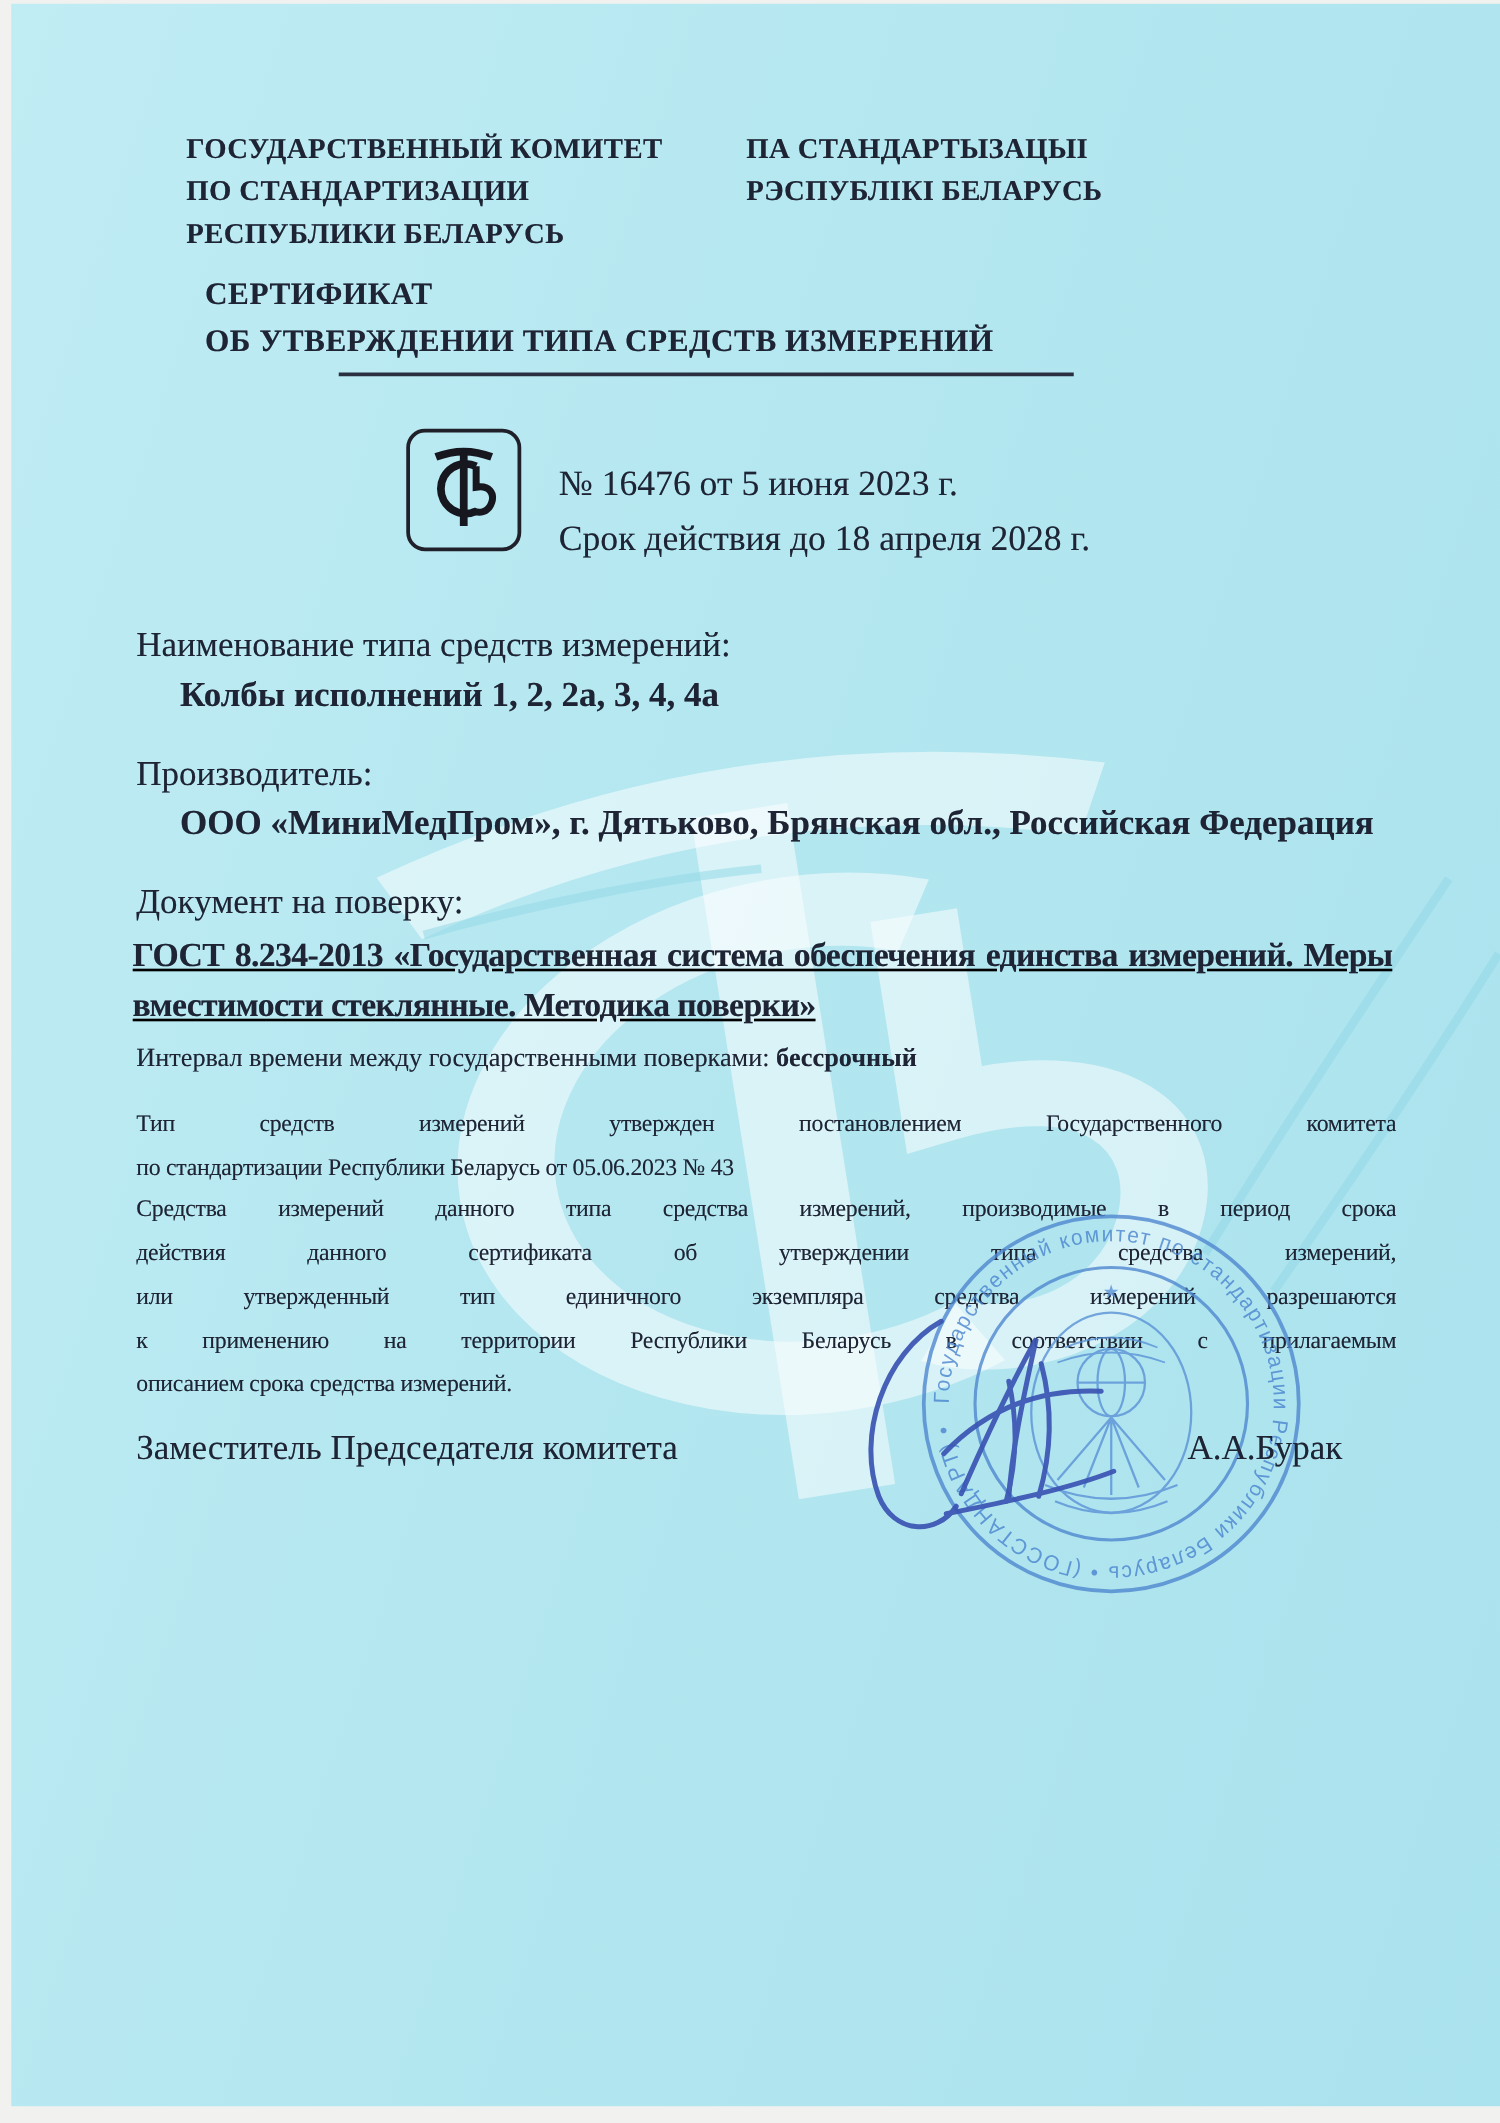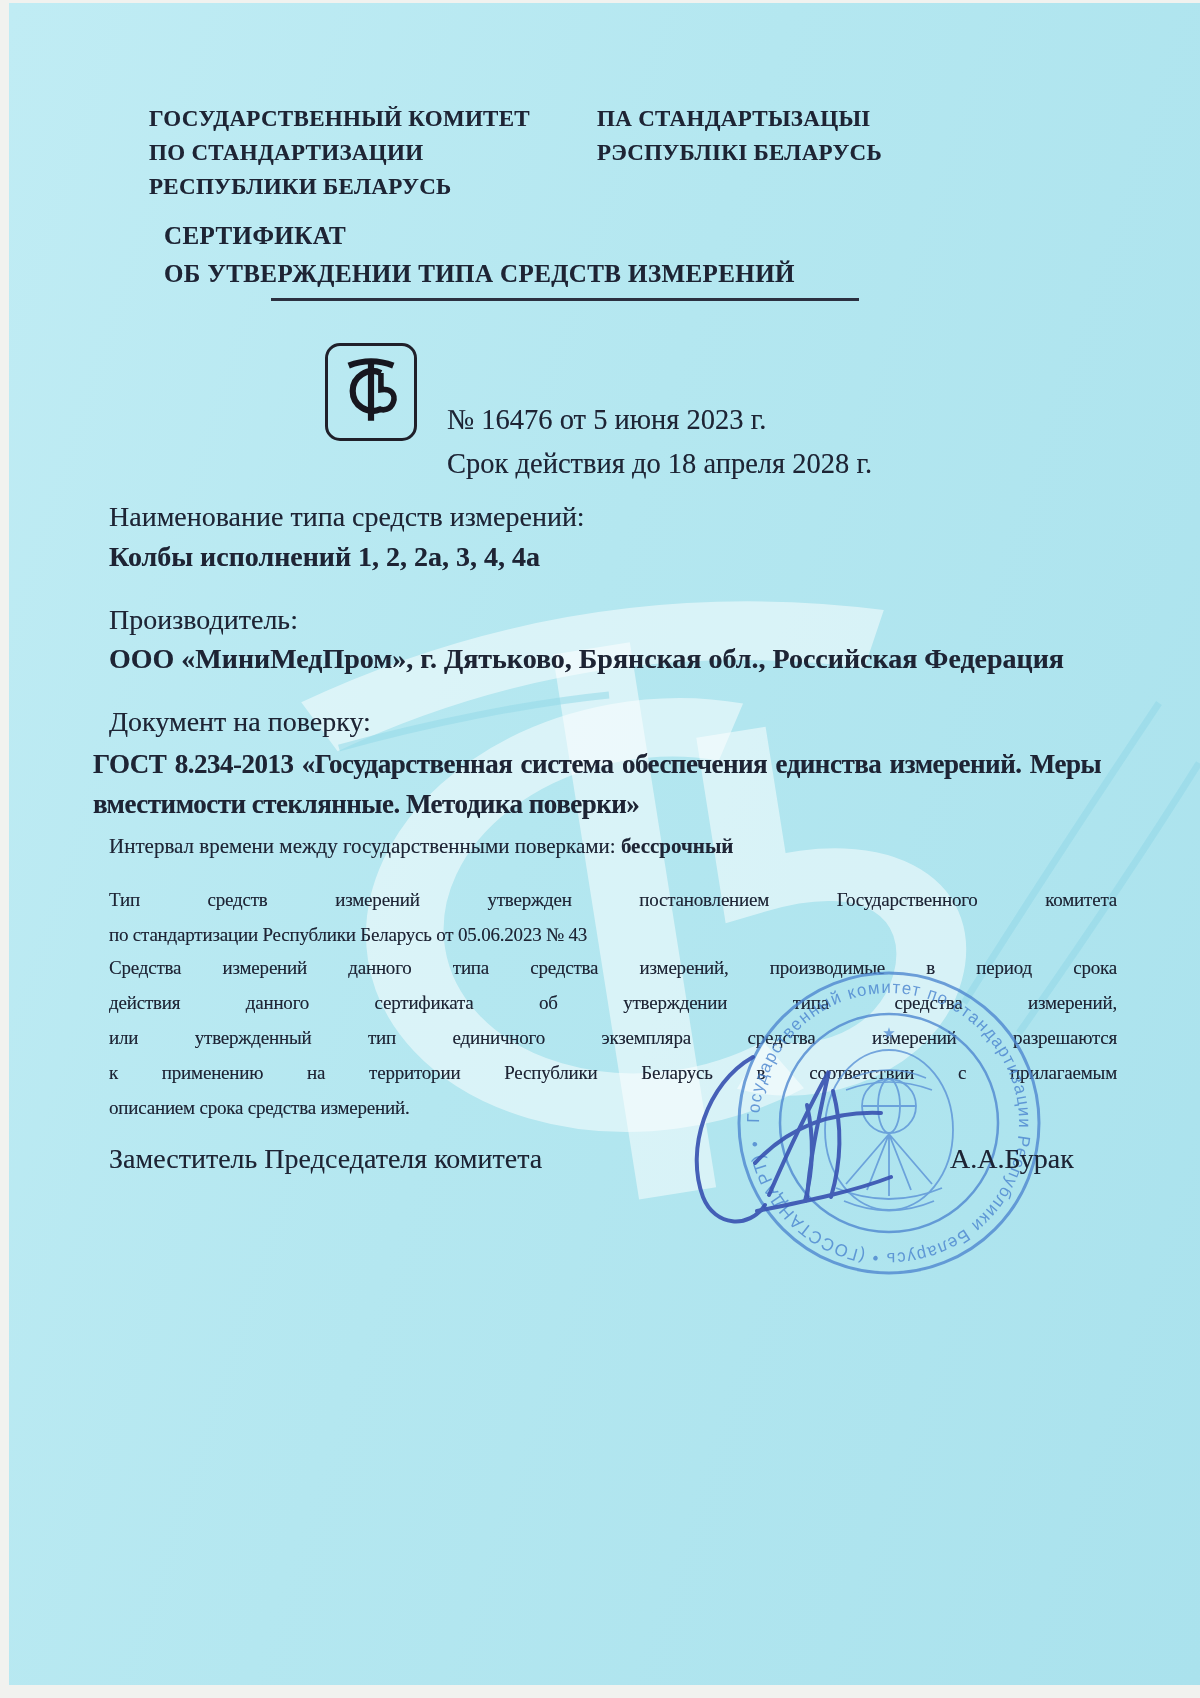--- a/index.html
+++ b/index.html
@@ -14,21 +14,21 @@
     background:linear-gradient(108deg,#c0ecf4 0%,#b4e7f0 45%,#aae2ed 100%);
   }
   .ink{color:#1e2434;text-shadow:0 0 .5px rgba(25,35,60,.45);}
   .abs{position:absolute;}
   .ctr{text-align:left;}
   .hdr{font-size:23px;font-weight:700;line-height:34px;letter-spacing:.3px;}
   .title{font-size:25px;font-weight:700;line-height:38px;letter-spacing:.4px;}
   .rule{position:absolute;height:3px;background:#2b3040;}
   .numline{font-size:28.5px;line-height:44px;}
   .label{font-size:28px;}
-  .value{font-size:28px;font-weight:700;}
+  .value{font-size:28px;font-weight:700;margin-left:35px;}
   .bodyline{font-size:19px;line-height:35px;letter-spacing:-0.2px;white-space:nowrap;}
   .boldline{font-size:27px;font-weight:700;line-height:40px;letter-spacing:-0.5px;white-space:nowrap;}
   .j{text-align:justify;text-align-last:justify;}
   .block{width:1008px;overflow:hidden;}
   .wm{pointer-events:none;}
   svg text{font-family:"Liberation Sans",sans-serif;}
 </style>
 </head>
 <body>
 
@@ -72,33 +72,33 @@
     <div>СЕРТИФИКАТ</div>
     <div>ОБ УТВЕРЖДЕНИИ ТИПА СРЕДСТВ ИЗМЕРЕНИЙ</div>
   </div>
   <div class="rule" style="left:262px;top:295px;width:588px;"></div>
 
   <div class="abs" style="left:316px;top:340px;width:86px;height:92px;border:3.5px solid #20202a;border-radius:15px;">
     <svg style="position:absolute;left:12px;top:6px;color:#17171f" width="62" height="78" viewBox="0 0 100 124">
       <use href="#stb"></use>
     </svg>
   </div>
-  <div class="abs numline ink" style="left:438px;top:363px;margin-top:32px;">
+  <div class="abs numline ink" style="left:438px;top:363px;">
     <div>№ 16476 от 5 июня 2023 г.</div>
     <div>Срок действия до 18 апреля 2028 г.</div>
   </div>
 
   <div class="abs label ink" style="left:100px;top:498px;">Наименование типа средств измерений:</div>
   <div class="abs value ink" style="left:100px;top:538px;">Колбы исполнений 1, 2, 2а, 3, 4, 4а</div>
 
   <div class="abs label ink" style="left:100px;top:601px;">Производитель:</div>
   <div class="abs value ink" style="left:100px;top:640px;">ООО «МиниМедПром», г. Дятьково, Брянская обл., Российская Федерация</div>
 
   <div class="abs label ink" style="left:100px;top:703px;text-align:right;">Документ на поверку:</div>
-  <div class="abs block" style="left:84px;top:741px;">
+  <div class="abs block" style="left:97px;top:741px;text-decoration:underline;">
     <div class="boldline j ink">ГОСТ 8.234-2013 «Государственная система обеспечения единства измерений. Меры</div>
     <div class="boldline ink">вместимости стеклянные. Методика поверки»</div>
   </div>
 
   <div class="abs ink" style="left:100px;top:831px;font-size:21px;">
     <span>Интервал времени между государственными поверками: </span><span style="font-weight:700">бессрочный</span>
   </div>
 
   <div class="abs block" style="left:100px;top:879px;">
     <div class="bodyline j ink">Тип средств измерений утвержден постановлением Государственного комитета</div>

